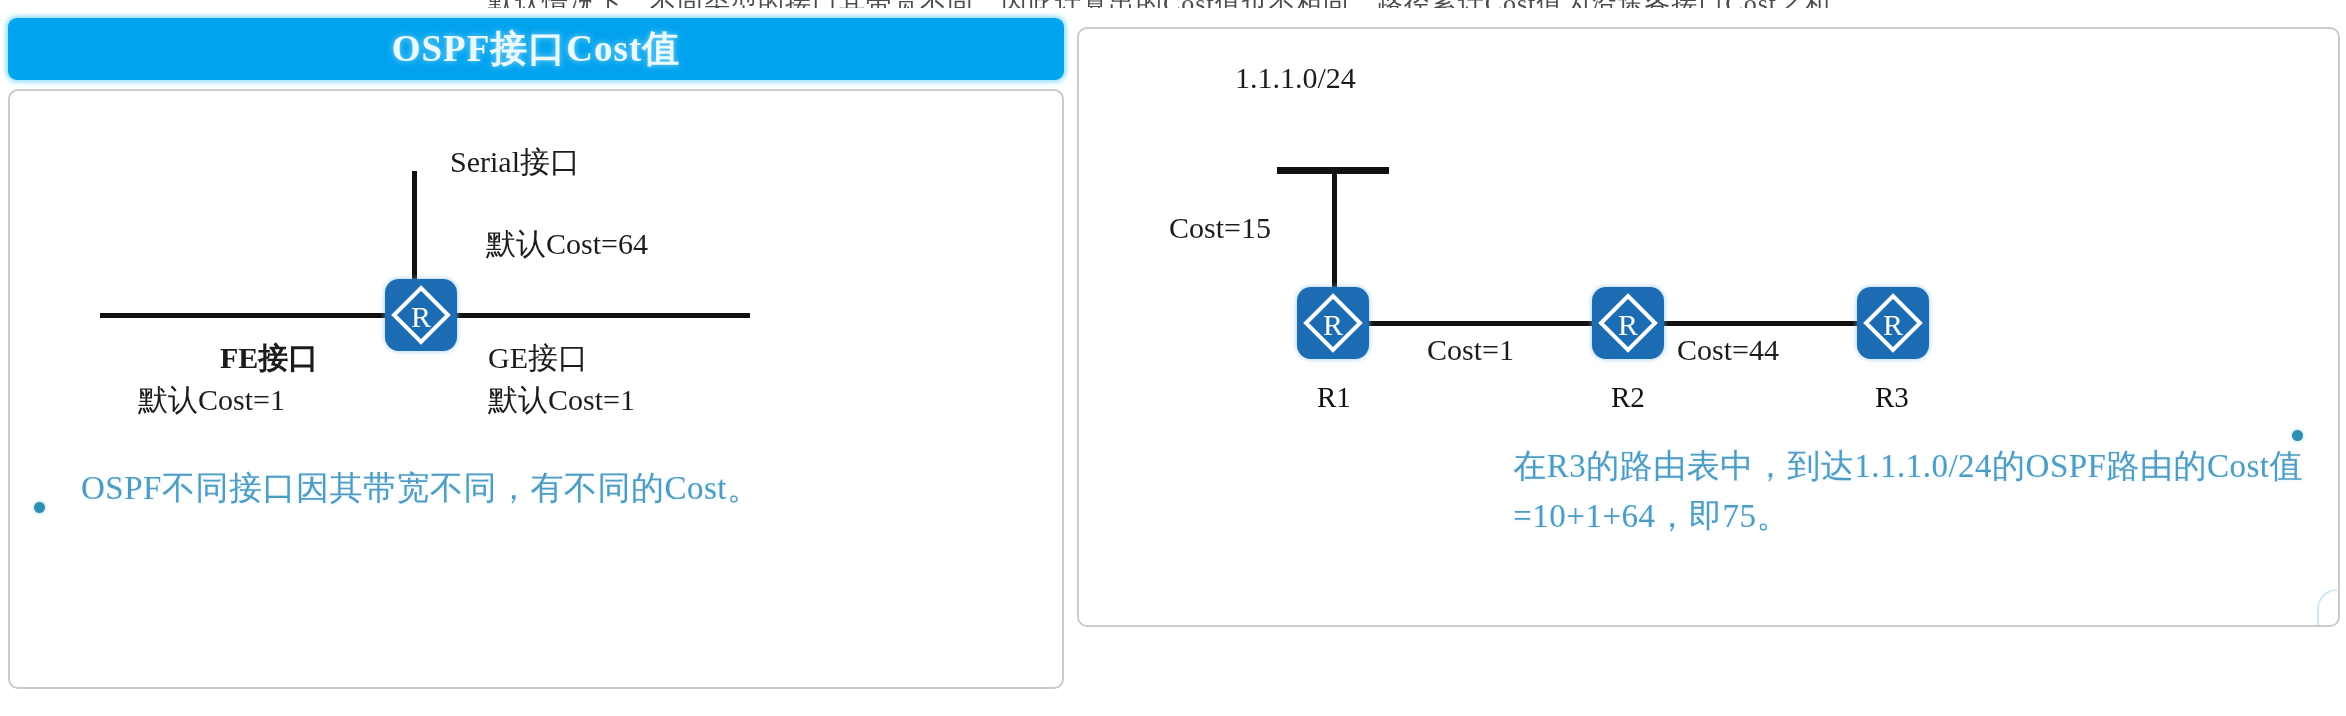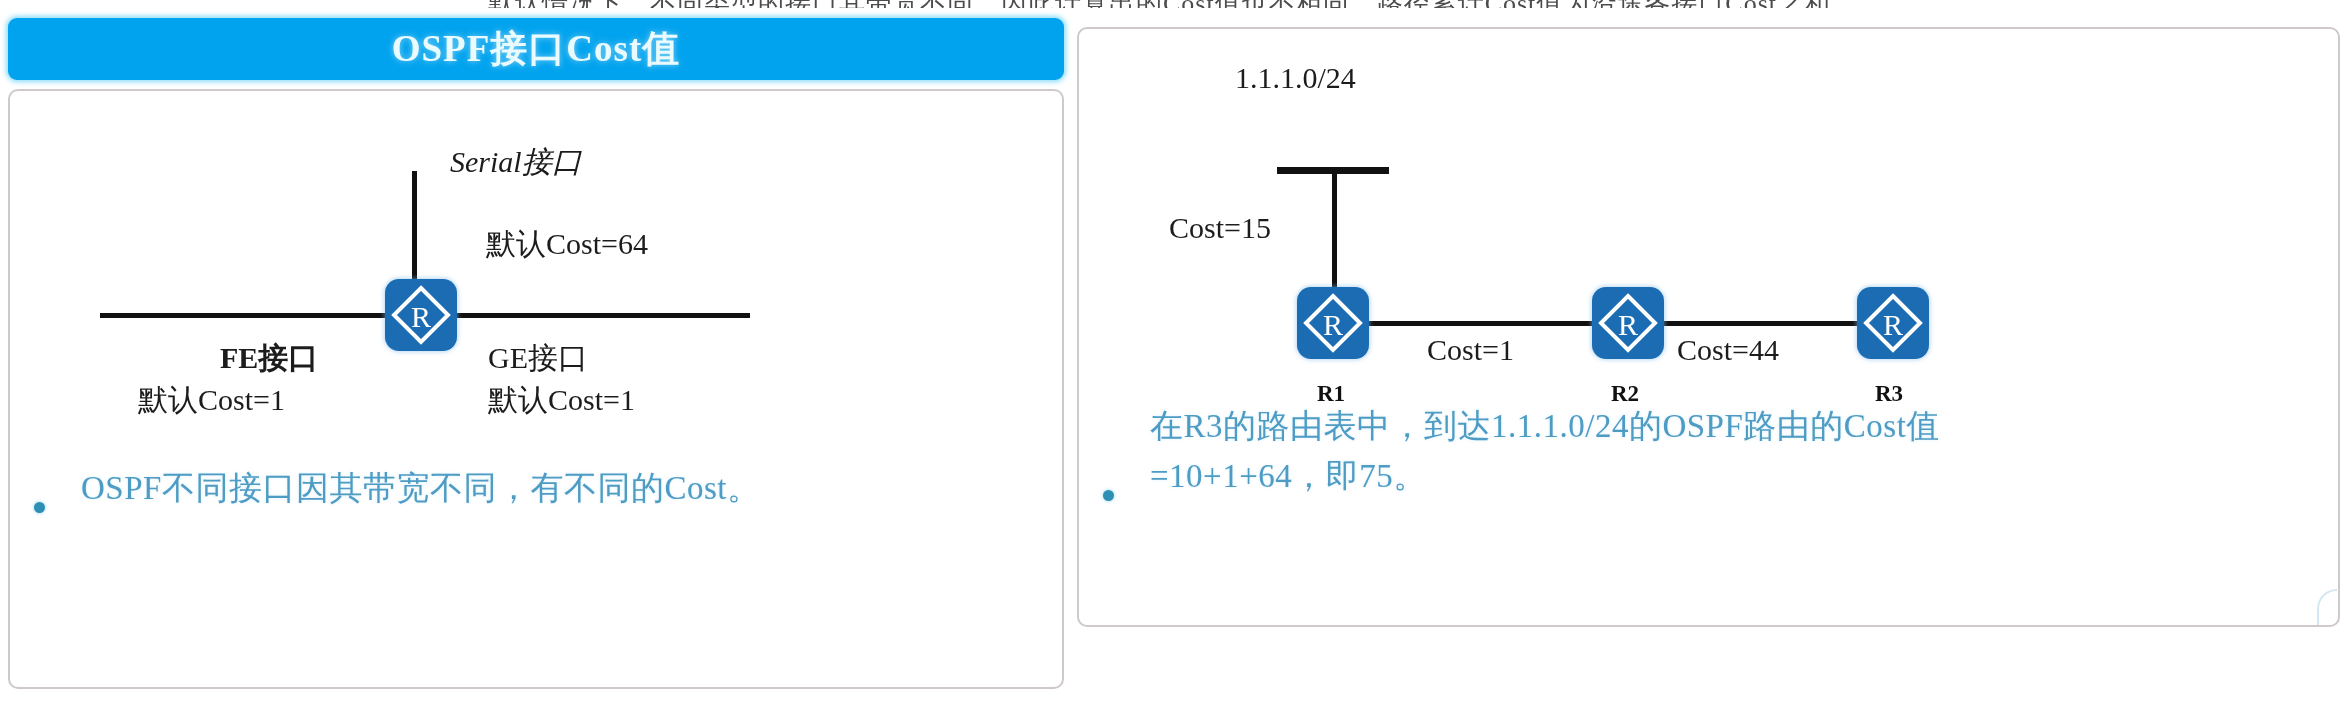--- a/index.html
+++ b/index.html
@@ -99,22 +99,22 @@
     position: absolute;
     color: #1c1c1c;
     font-size: 30px;
     line-height: 38px;
     white-space: pre;
     font-family: "Liberation Serif", "DejaVu Serif", serif;
   }
   .rname {
     position: absolute;
     color: #111;
-    font-size: 23px;
-    font-weight: 700;
+    font-size: 29px;
+    font-weight: 400;
     white-space: nowrap;
     font-family: "Liberation Serif", "DejaVu Serif", serif;
   }
 
   
   .bullet-row {
     position: absolute;
     display: flex;
     align-items: flex-end;
   }
@@ -166,21 +166,21 @@
 
         <div class="line-v" style="left:402px; top:80px; height:145px;"></div>
 
         <div class="router" style="left:375px; top:188px;">
           <svg viewBox="0 0 72 72" aria-hidden="true">
             <polygon points="36,9 63,36 36,63 9,36" fill="none" stroke="#ffffff" stroke-width="4"></polygon>
             <text x="36" y="48" text-anchor="middle" font-size="30" font-family="Liberation Serif, serif" fill="#ffffff">R</text>
           </svg>
         </div>
 
-        <div class="dlabel" style="left:440px; top:52px;font-style:italic;">Serial接口</div>
+        <div class="dlabel" style="left:440px; top:52px;">Serial接口</div>
         <div class="dlabel" style="left:440px; top:134px;margin-left:36px;">默认Cost=64</div>
 
         <div class="dlabel" style="left:210px; top:248px;font-weight:bold;">FE接口</div>
         <div class="dlabel" style="left:128px; top:290px;">默认Cost=1</div>
 
         <div class="dlabel" style="left:478px; top:248px;">GE接口</div>
         <div class="dlabel" style="left:478px; top:290px;">默认Cost=1</div>
       </div>
 
       <div class="bullet-row" style="left:24px; top:372px; width:990px;">
@@ -228,21 +228,21 @@
         </div>
 
         <div class="dlabel" style="left:348px; top:302px;">Cost=1</div>
         <div class="dlabel" style="left:598px; top:302px;">Cost=44</div>
 
         <div class="rname" style="left:238px; top:352px;">R1</div>
         <div class="rname" style="left:532px; top:352px;">R2</div>
         <div class="rname" style="left:796px; top:352px;">R3</div>
       </div>
 
-      <div class="bullet-row" style="left:24px; top:372px; width:1200px;">
+      <div class="bullet-row" style="left:24px; top:384px; width:1200px;flex-direction:column;">
         <div class="bullet-dot"></div>
         <div class="bullet-text">在R3的路由表中，到达1.1.1.0/24的OSPF路由的Cost值
 =10+1+64，即75。</div>
       </div>
 
       <div class="scroll-hint"></div>
     </div>
   </div>
 
 </div>

